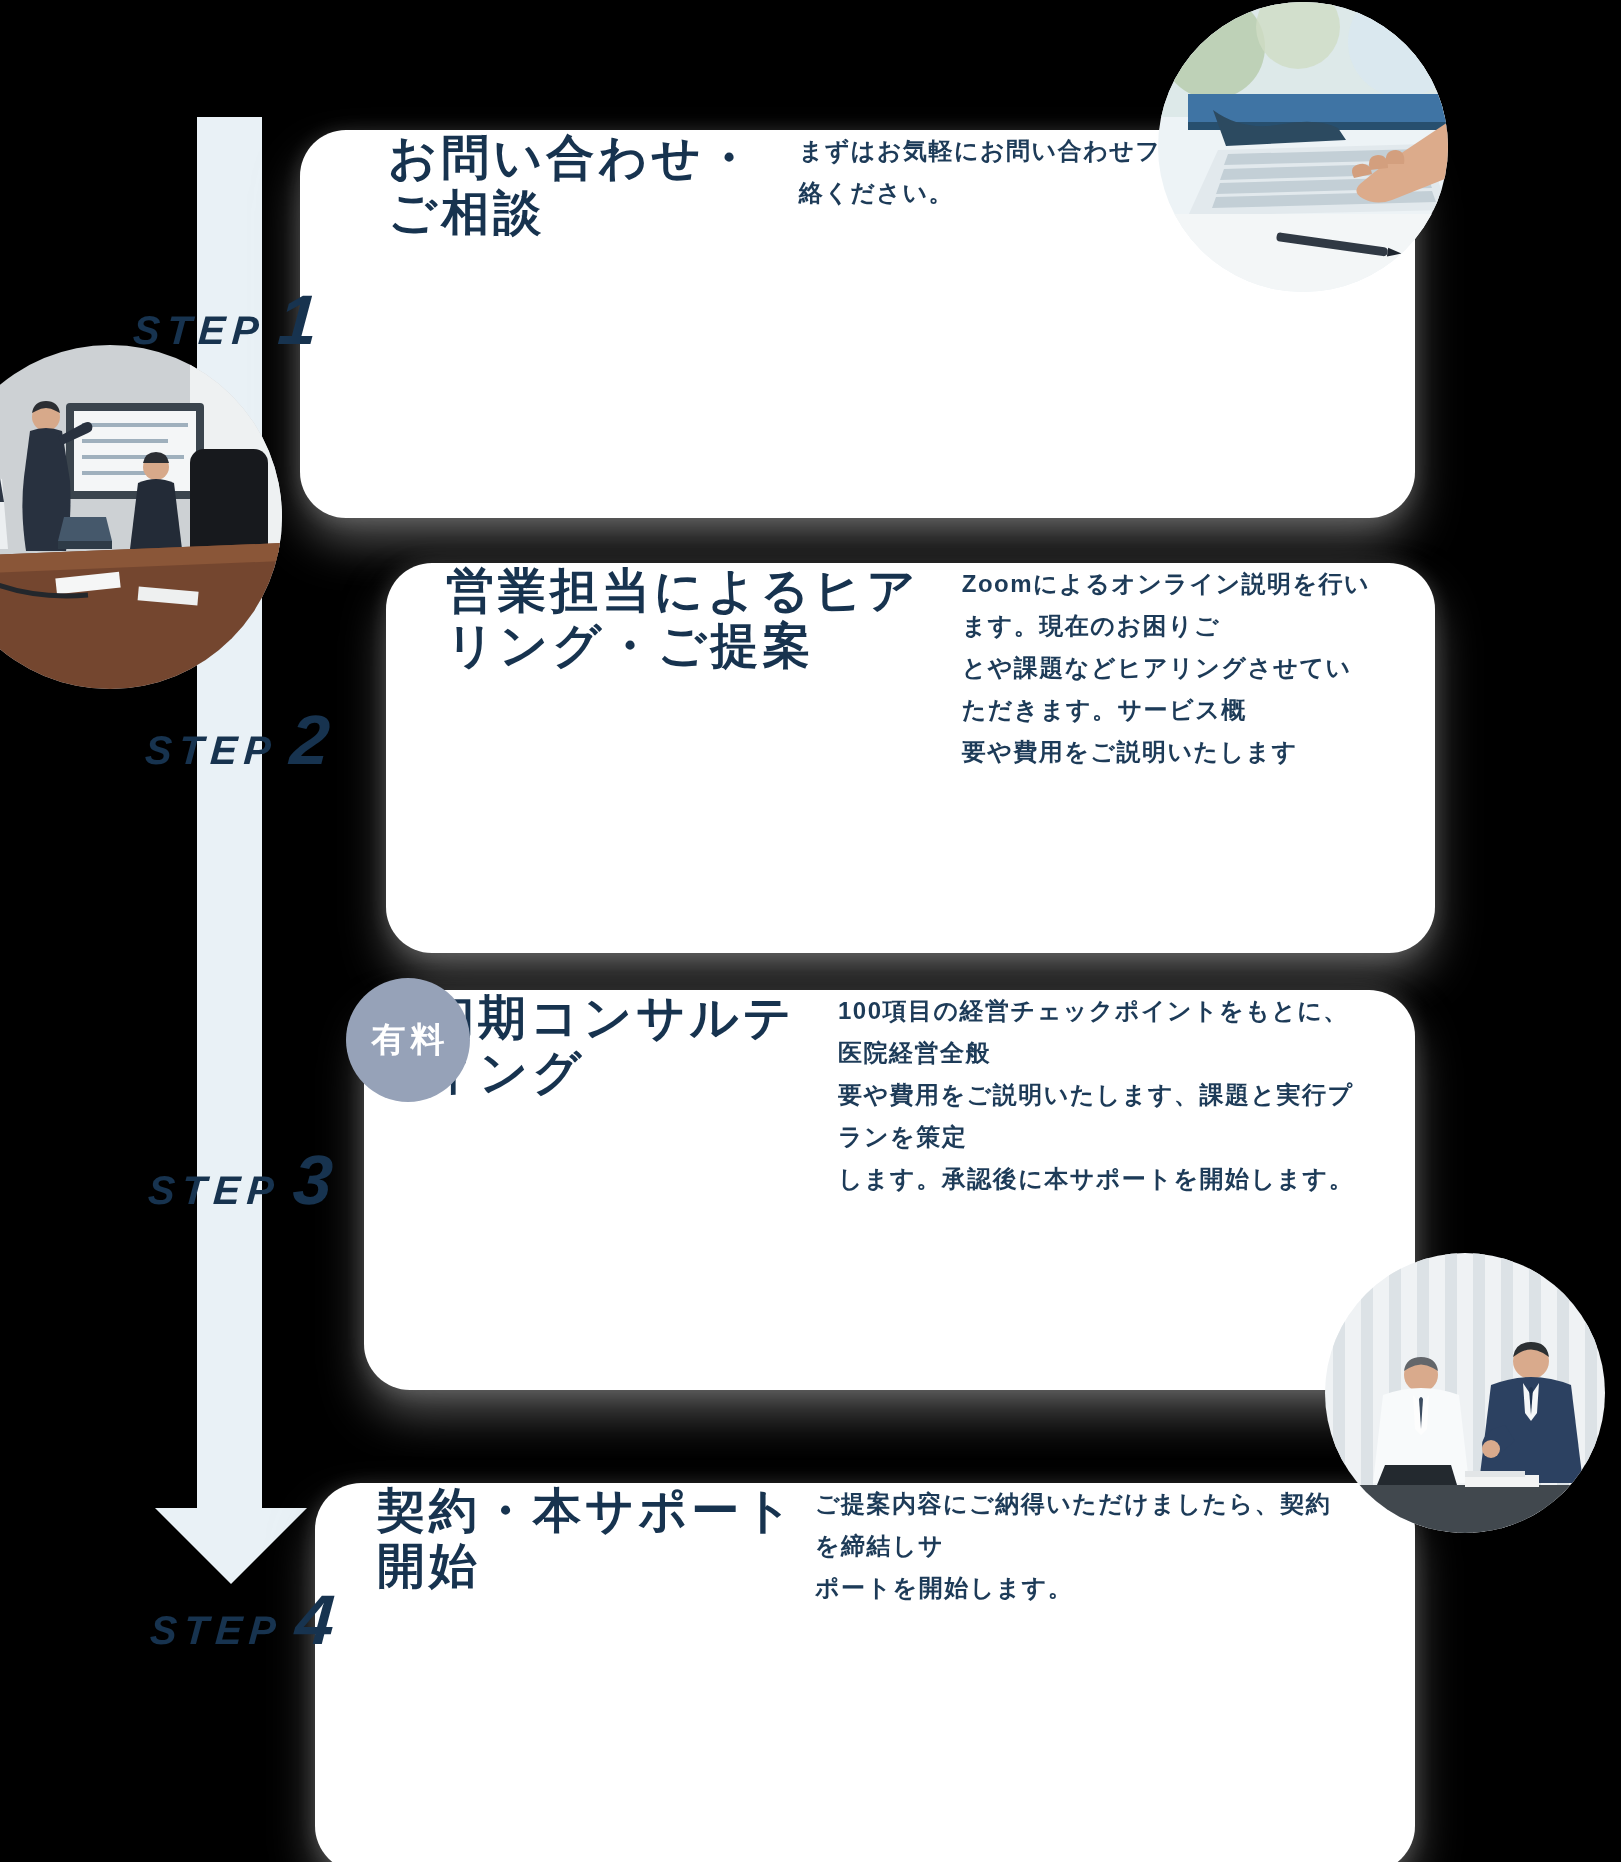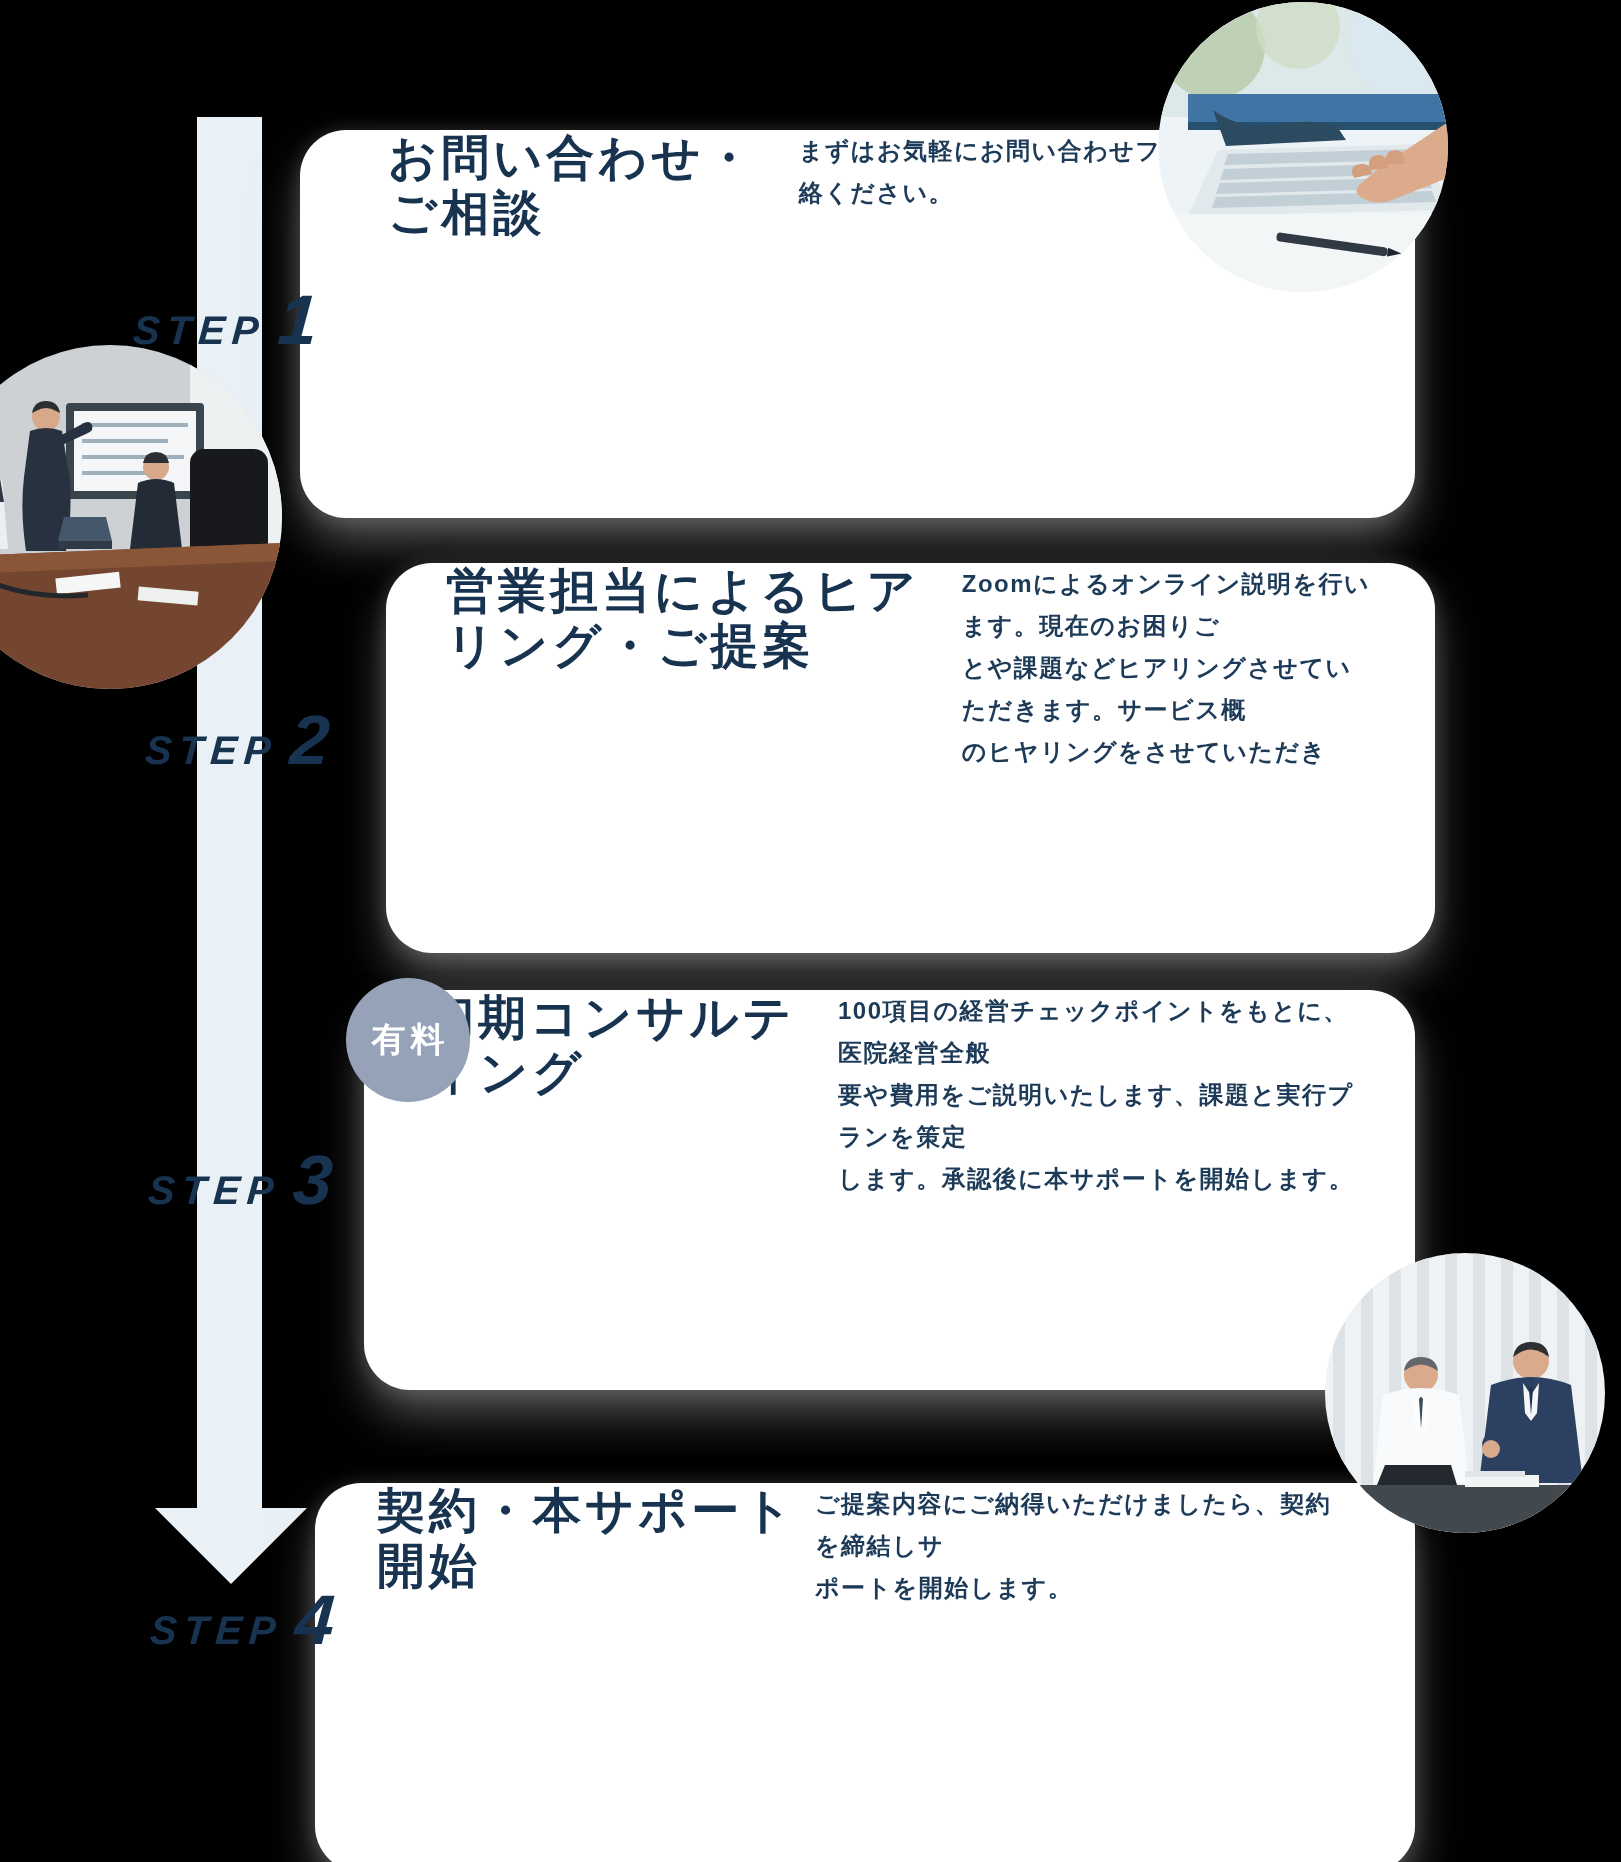--- a/index.html
+++ b/index.html
@@ -90,21 +90,21 @@
   </div>
 
   <div class="card card-1">
     <h3>お問い合わせ・ご相談</h3>
     <p>まずはお気軽にお問い合わせフォームからご連絡ください。</p>
   </div>
   <div class="card card-2">
     <h3>営業担当によるヒアリング・ご提案</h3>
     <p>Zoomによるオンライン説明を行います。現在のお困りご
 とや課題などヒアリングさせていただきます。サービス概
-のヒヤリングをさせていただき</p>
+要や費用をご説明いたします</p>
   </div>
   <div class="card card-3">
     <h3>初期コンサルティング</h3>
     <p>100項目の経営チェックポイントをもとに、医院経営全般
 要や費用をご説明いたします、課題と実行プランを策定
 します。承認後に本サポートを開始します。</p>
   </div>
   <div class="card card-4">
     <h3>契約・本サポート開始</h3>
     <p>ご提案内容にご納得いただけましたら、契約を締結しサ

